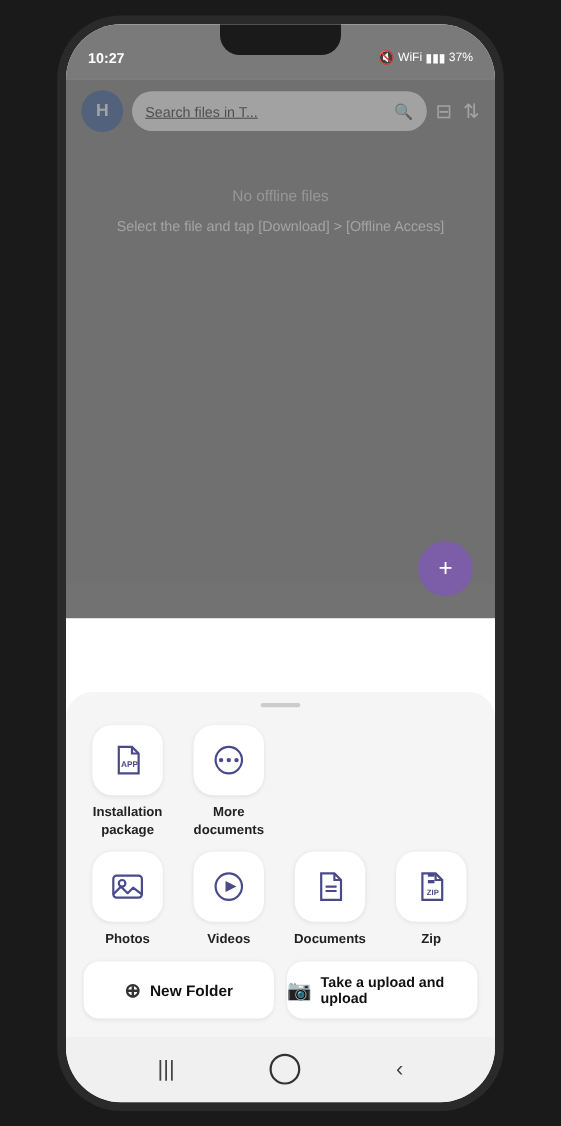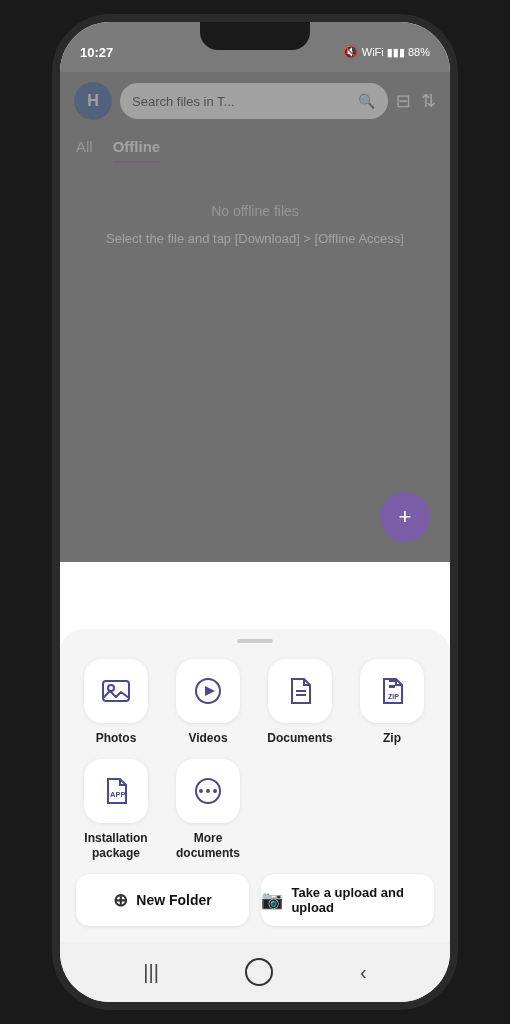--- a/index.html
+++ b/index.html
@@ -104,20 +104,21 @@
       display: flex;
       align-items: center;
       padding: 0 12px;
       gap: 6px;
     }
 
     .search-text {
       color: #333;
       font-size: 13px;
       flex: 1;
+      text-decoration: underline;
     }
 
     .search-icon-svg {
       color: #666;
       font-size: 14px;
     }
 
     .header-icons {
       display: flex;
       gap: 10px;
@@ -301,63 +302,83 @@
 
 <div class="phone">
 
   <div class="status-bar">
     <div class="notch"></div>
     <span class="status-bar-left">10:27</span>
     <div class="status-icons">
       <span style="color:#fff;font-size:12px;">🔇</span>
       <span style="color:#fff;font-size:11px;">WiFi</span>
       <span style="color:#fff;font-size:11px;">▮▮▮</span>
-      <span style="color:#fff;font-size:11px;">88%</span>
+      <span style="color:#fff;font-size:11px;">37%</span>
     </div>
   </div>
 
   <div class="app-bg">
 
     <div class="header">
       <div class="avatar">
         <span>H</span>
       </div>
       <div class="search-bar">
         <span class="search-text">Search files in T...</span>
         <span class="search-icon-svg">🔍</span>
       </div>
       <div class="header-icons">
         <span style="font-size:18px;color:#fff;">⊟</span>
         <span style="font-size:18px;color:#fff;">⇅</span>
       </div>
     </div>
 
-    <div class="tabs">
-      <div class="tab">
-        <span>All</span>
-      </div>
-      <div class="tab active">
-        <span>Offline</span>
-      </div>
-    </div>
 
     <div class="offline-content">
       <div class="no-offline">No offline files</div>
       <div class="how-to-desc">Select the file and tap [Download] &gt; [Offline Access]</div>
     </div>
 
     <div class="app-bg-overlay"></div>
 
     <div class="fab-area" style="position:absolute;right:20px;bottom:20px;">
       <span style="font-size:22px;">+</span>
     </div>
   </div>
 
   <div class="bottom-sheet">
     <div class="sheet-handle"></div>
+
+    <div class="grid-row">
+      <div class="grid-item">
+        <div class="grid-icon-box">
+          <svg viewBox="0 0 32 32" fill="none" xmlns="http://www.w3.org/2000/svg">
+            <path d="M8 4 H20 L26 10 V28 H8 Z" stroke="#4a4a8a" stroke-width="2" fill="none"></path>
+            <path d="M20 4 V10 H26" stroke="#4a4a8a" stroke-width="2" fill="none"></path>
+            <text x="10" y="22" font-size="7.5" fill="#4a4a8a" font-weight="700" font-family="Arial">APP</text>
+          </svg>
+        </div>
+        <span class="grid-label" style="text-align:center;font-size:12px;font-weight:600;">Installation<br>package</span>
+      </div>
+
+      <div class="grid-item">
+        <div class="grid-icon-box">
+          <svg viewBox="0 0 32 32" fill="none" xmlns="http://www.w3.org/2000/svg">
+            <circle cx="16" cy="16" r="12" stroke="#4a4a8a" stroke-width="2" fill="none"></circle>
+            <circle cx="9" cy="16" r="2" fill="#4a4a8a"></circle>
+            <circle cx="16" cy="16" r="2" fill="#4a4a8a"></circle>
+            <circle cx="23" cy="16" r="2" fill="#4a4a8a"></circle>
+          </svg>
+        </div>
+        <span class="grid-label" style="text-align:center;font-size:12px;font-weight:600;">More<br>documents</span>
+      </div>
+
+      <div class="grid-item" style="visibility:hidden;"></div>
+      <div class="grid-item" style="visibility:hidden;"></div>
+    </div>
 
     <div class="grid-row">
       <div class="grid-item">
         <div class="grid-icon-box">
           <svg viewBox="0 0 32 32" fill="none" xmlns="http://www.w3.org/2000/svg">
             <rect x="3" y="6" width="26" height="20" rx="3" stroke="#4a4a8a" stroke-width="2" fill="none"></rect>
             <circle cx="11" cy="13" r="3" stroke="#4a4a8a" stroke-width="2" fill="none"></circle>
             <path d="M3 23 L10 16 L16 22 L21 17 L29 23" stroke="#4a4a8a" stroke-width="2" fill="none" stroke-linejoin="round"></path>
           </svg>
         </div>
@@ -393,48 +414,20 @@
             <path d="M20 4 V10 H26" stroke="#4a4a8a" stroke-width="2" fill="none"></path>
             <rect x="13" y="4" width="6" height="3" fill="#4a4a8a"></rect>
             <rect x="13" y="10" width="6" height="3" fill="#4a4a8a"></rect>
             <text x="12" y="24" font-size="7" fill="#4a4a8a" font-weight="700" font-family="Arial">ZIP</text>
           </svg>
         </div>
         <span class="grid-label">Zip</span>
       </div>
     </div>
 
-    <div class="grid-row">
-      <div class="grid-item">
-        <div class="grid-icon-box">
-          <svg viewBox="0 0 32 32" fill="none" xmlns="http://www.w3.org/2000/svg">
-            <path d="M8 4 H20 L26 10 V28 H8 Z" stroke="#4a4a8a" stroke-width="2" fill="none"></path>
-            <path d="M20 4 V10 H26" stroke="#4a4a8a" stroke-width="2" fill="none"></path>
-            <text x="10" y="22" font-size="7.5" fill="#4a4a8a" font-weight="700" font-family="Arial">APP</text>
-          </svg>
-        </div>
-        <span class="grid-label" style="text-align:center;font-size:12px;font-weight:600;">Installation<br>package</span>
-      </div>
-
-      <div class="grid-item">
-        <div class="grid-icon-box">
-          <svg viewBox="0 0 32 32" fill="none" xmlns="http://www.w3.org/2000/svg">
-            <circle cx="16" cy="16" r="12" stroke="#4a4a8a" stroke-width="2" fill="none"></circle>
-            <circle cx="9" cy="16" r="2" fill="#4a4a8a"></circle>
-            <circle cx="16" cy="16" r="2" fill="#4a4a8a"></circle>
-            <circle cx="23" cy="16" r="2" fill="#4a4a8a"></circle>
-          </svg>
-        </div>
-        <span class="grid-label" style="text-align:center;font-size:12px;font-weight:600;">More<br>documents</span>
-      </div>
-
-      <div class="grid-item" style="visibility:hidden;"></div>
-      <div class="grid-item" style="visibility:hidden;"></div>
-    </div>
-
     <div class="action-row">
       <div class="action-btn">
         <span style="font-size:18px;color:#333;">⊕</span>
         <span>New Folder</span>
       </div>
       <div class="action-btn">
         <span style="font-size:18px;color:#333;">📷</span>
         <span style="font-size:13px;">Take a upload and upload</span>
       </div>
     </div>

